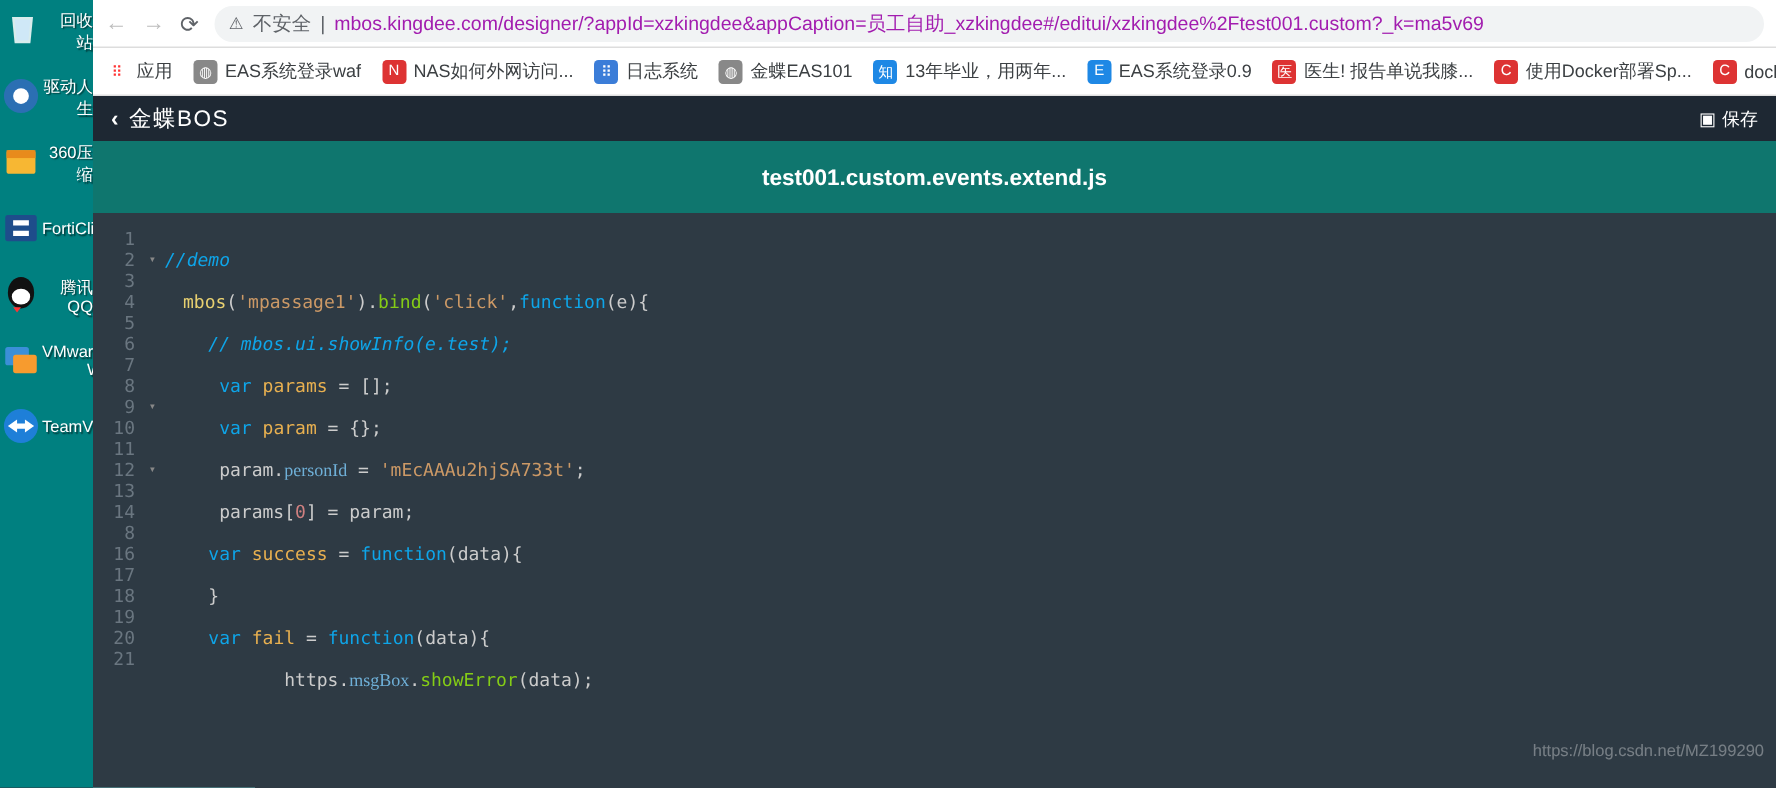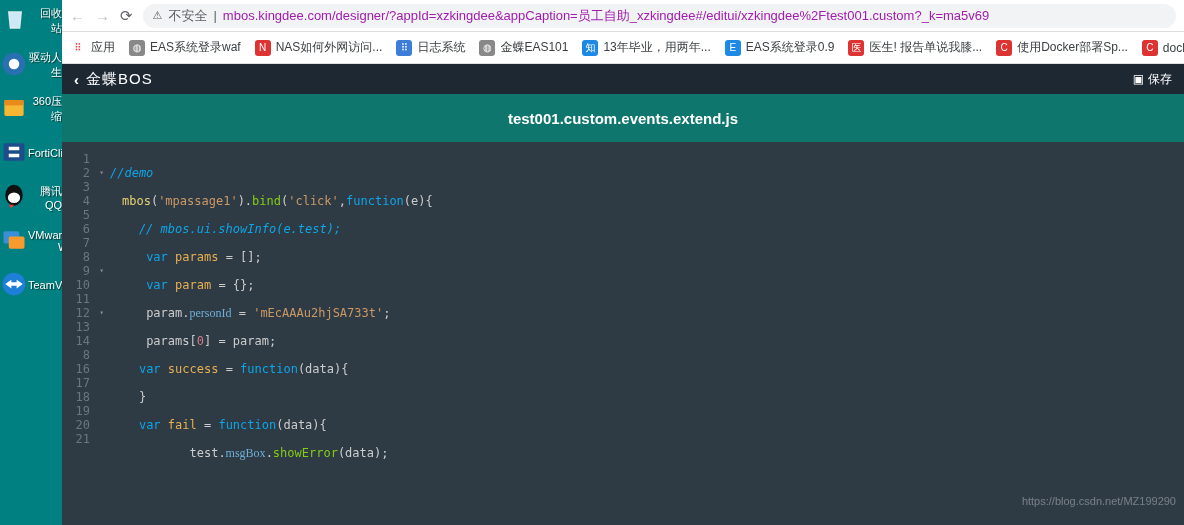--- a/index.html
+++ b/index.html
@@ -212,21 +212,21 @@
 <div class="row"><span class="c-comment">//demo</span></div>
 <div class="row"><span class="c-id">mbos</span><span class="c-plain">(</span><span class="c-str">'mpassage1'</span><span class="c-plain">).</span><span class="c-fn">bind</span><span class="c-plain">(</span><span class="c-str">'click'</span><span class="c-plain">,</span><span class="c-kw">function</span><span class="c-plain">(e){</span></div>
 <div class="row"><span class="c-comment">    // mbos.ui.showInfo(e.test);</span></div>
 <div class="row">     <span class="c-kw">var</span> <span class="c-var">params</span> <span class="c-plain">= [];</span></div>
 <div class="row">     <span class="c-kw">var</span> <span class="c-var">param</span> <span class="c-plain">= {};</span></div>
 <div class="row">     <span class="c-plain">param.</span><span class="c-prop">personId</span> <span class="c-plain">= </span><span class="c-str">'mEcAAAu2hjSA733t'</span><span class="c-plain">;</span></div>
 <div class="row">     <span class="c-plain">params[</span><span class="c-num">0</span><span class="c-plain">] = param;</span></div>
 <div class="row">    <span class="c-kw">var</span> <span class="c-var">success</span> <span class="c-plain">= </span><span class="c-kw">function</span><span class="c-plain">(data){</span></div>
 <div class="row">    <span class="c-plain">}</span></div>
 <div class="row">    <span class="c-kw">var</span> <span class="c-var">fail</span> <span class="c-plain">= </span><span class="c-kw">function</span><span class="c-plain">(data){</span></div>
-<div class="row">           <span class="c-plain">test.</span><span class="c-prop">msgBox</span><span class="c-plain">.</span><span class="c-fn">showError</span><span class="c-plain">(data);</span></div>
+<div class="row">           <span class="c-plain">https.</span><span class="c-prop">msgBox</span><span class="c-plain">.</span><span class="c-fn">showError</span><span class="c-plain">(data);</span></div>
 
 
 
 
 
 
 
 
     </div>
     <div class="watermark">https://blog.csdn.net/MZ199290</div>

